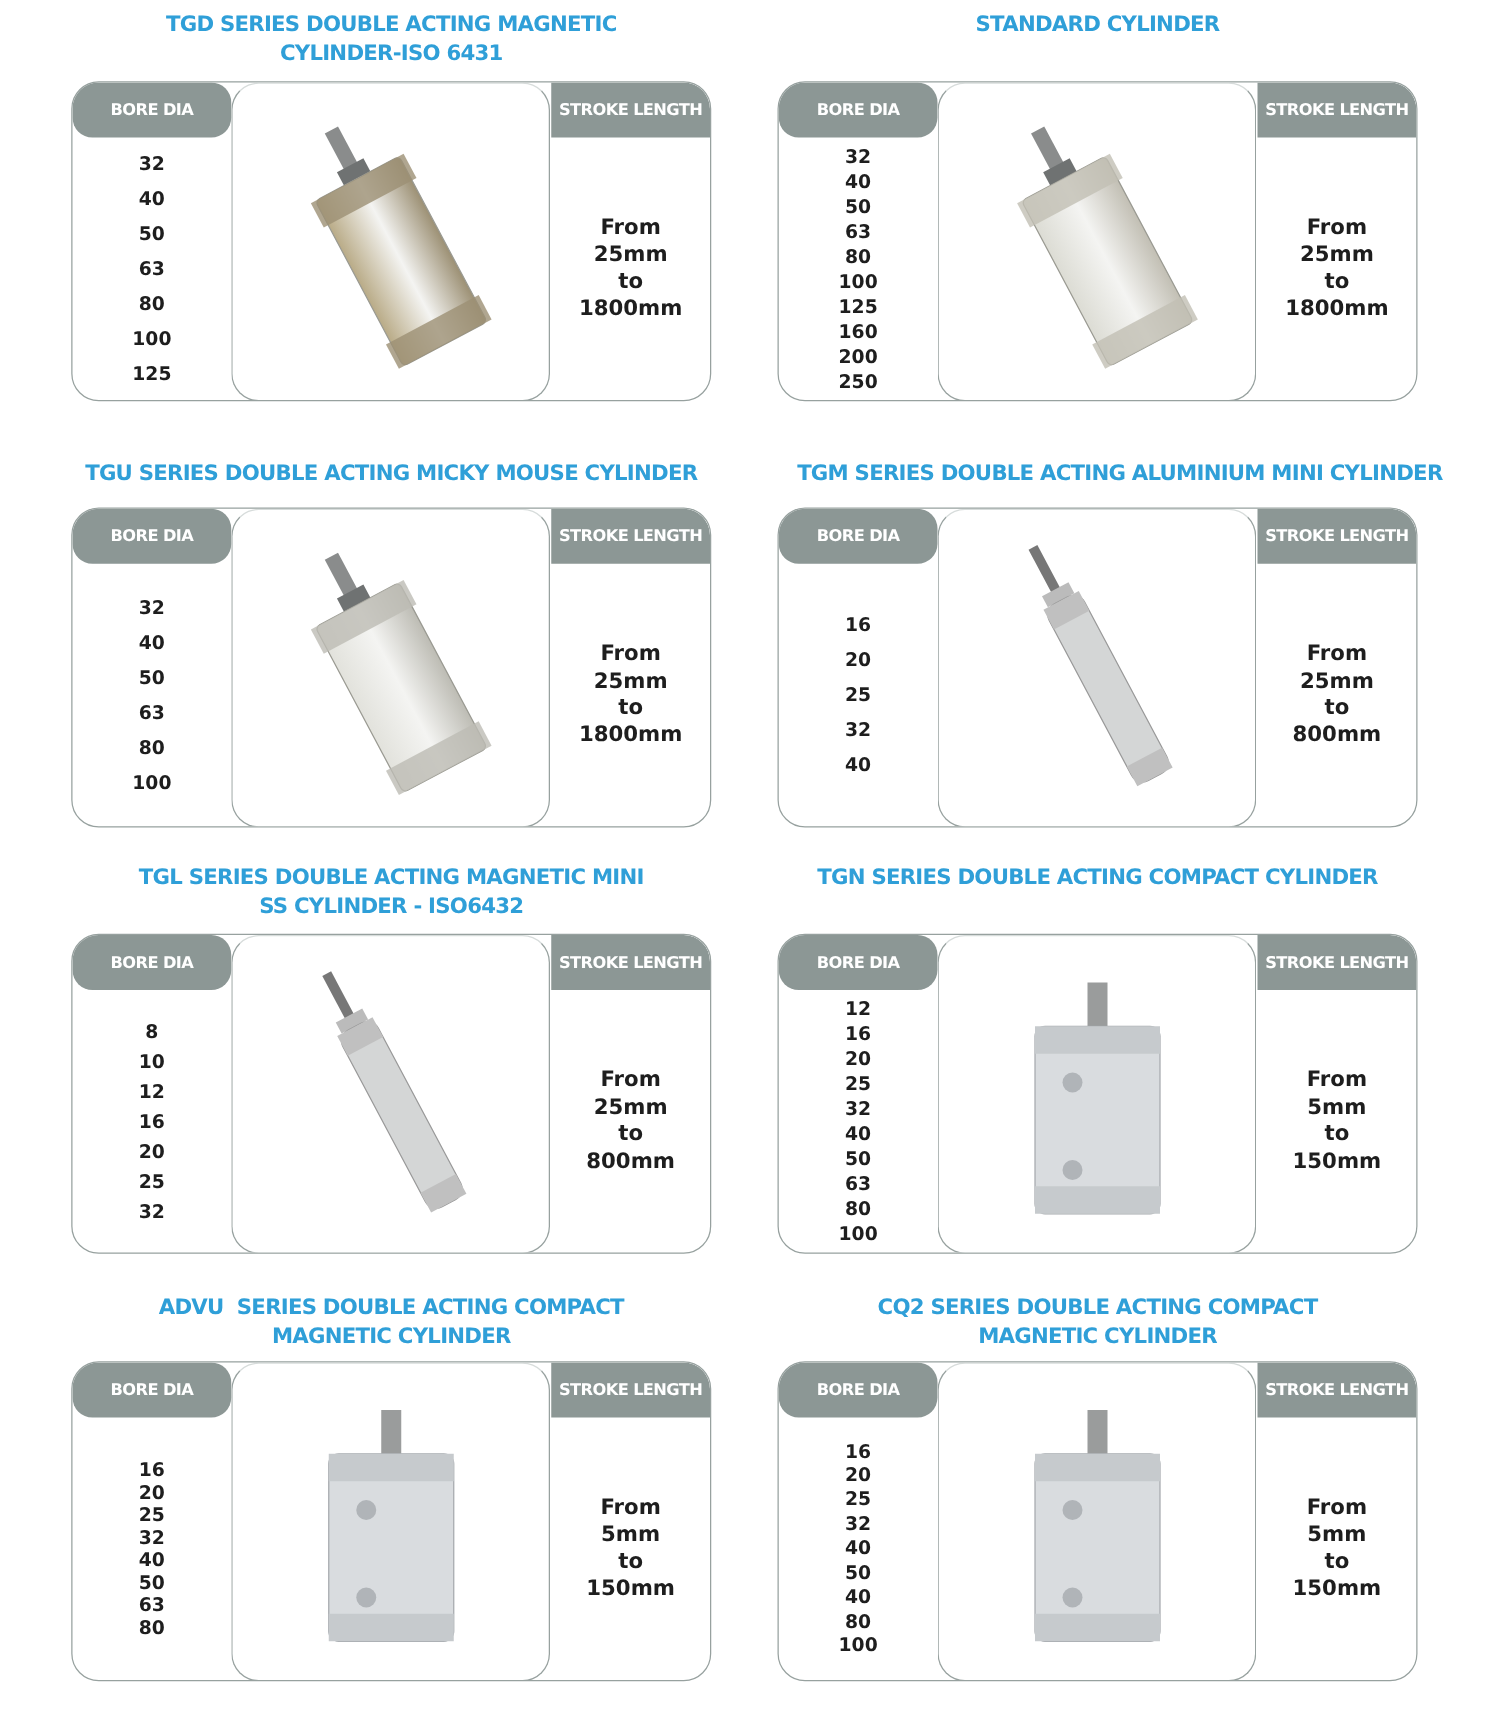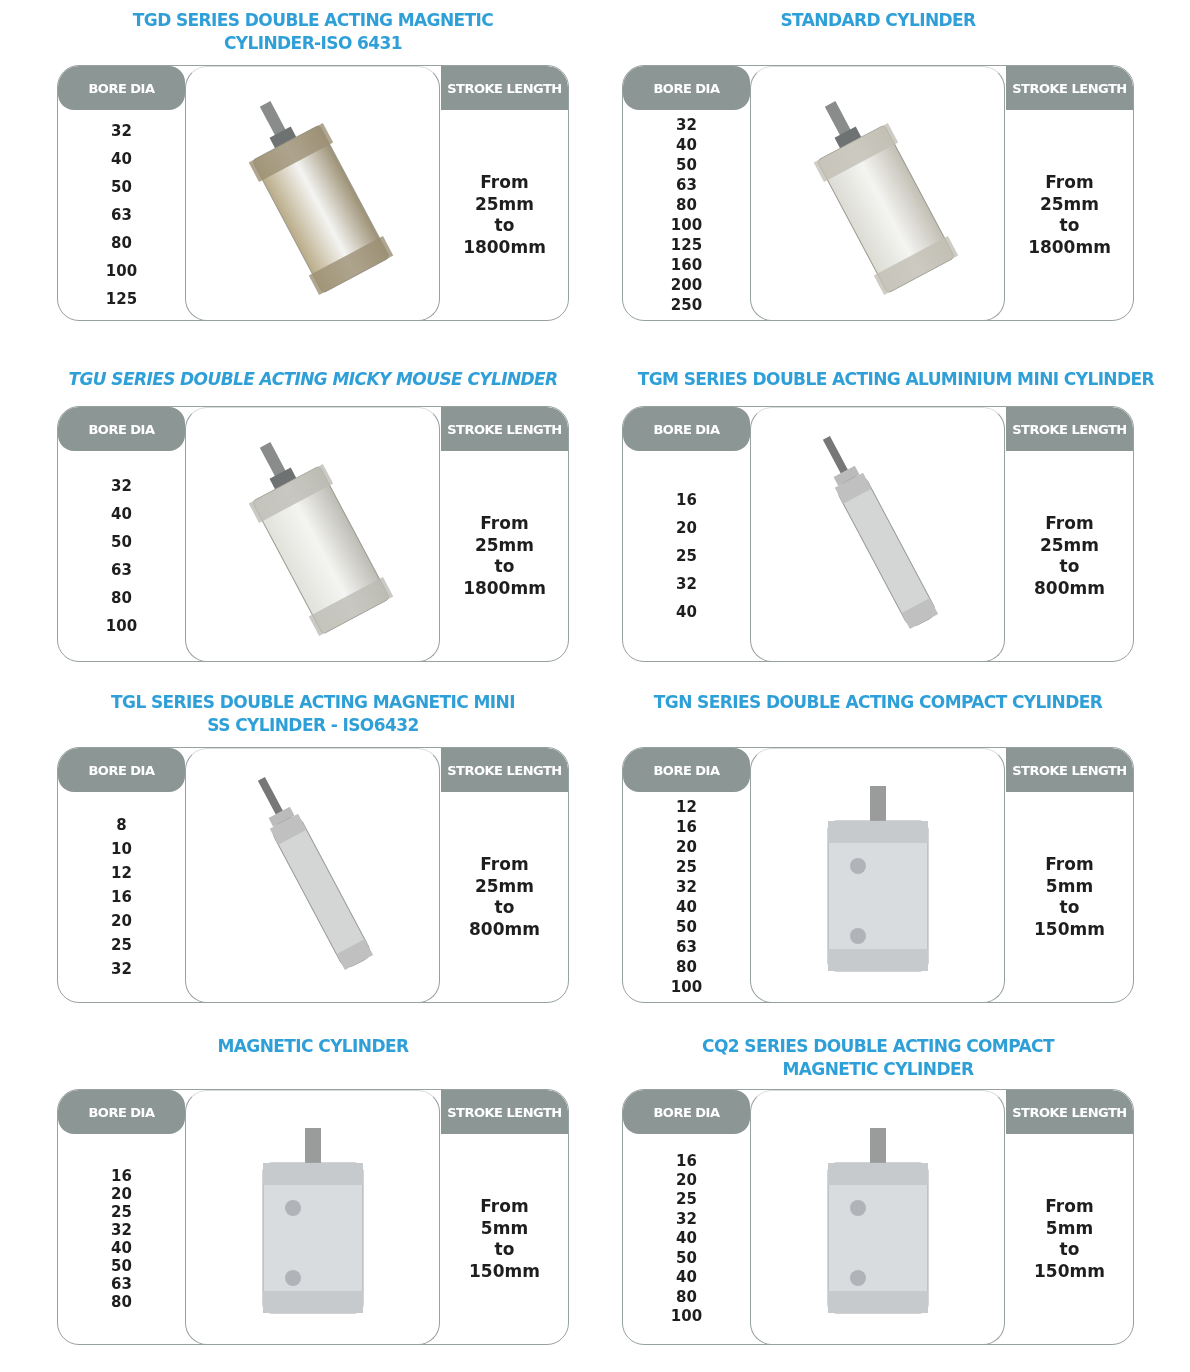--- a/index.html
+++ b/index.html
@@ -134,21 +134,21 @@
       <rect x="62" y="52" width="76" height="150" rx="4" fill="url(#gdcdcd4)" stroke="#9a9a92"></rect>
       <rect x="58" y="52" width="84" height="22" fill="#c2bfb4" opacity=".8"></rect>
       <rect x="58" y="180" width="84" height="22" fill="#c2bfb4" opacity=".8"></rect>
     </g>
   </svg>
         </div>
     </div>
   </div>
     <div class="section" style="left: 57px; top: 368px;">
     <div class="title" style="top: 0px;">
-        <div style="white-space: pre; font-style: italic;">TGU SERIES DOUBLE ACTING MICKY MOUSE CYLINDER</div>
+        <div style="white-space: pre;">TGU SERIES DOUBLE ACTING MICKY MOUSE CYLINDER</div>
       </div>
     <div class="card" style="top: 38px;">
       <div class="col col-left">
         <div class="col-head">BORE DIA</div>
         <div class="col-body">
             <ul class="bore-list">
               <li style="line-height: 28px;">32</li>
               <li style="line-height: 28px;">40</li>
               <li style="line-height: 28px;">50</li>
               <li style="line-height: 28px;">63</li>
@@ -313,20 +313,21 @@
     <rect x="50" y="55" width="100" height="22" fill="#c6cacd"></rect>
     <rect x="50" y="183" width="100" height="22" fill="#c6cacd"></rect>
     <circle cx="80" cy="100" r="8" fill="#b0b4b8"></circle>
             <circle cx="80" cy="170" r="8" fill="#b0b4b8"></circle>
   </svg>
         </div>
     </div>
   </div>
     <div class="section" style="left: 57px; top: 1035px;">
     <div class="title" style="top: 0px;">
+        <div style="white-space: pre;">ADVU  SERIES DOUBLE ACTING COMPACT</div>
         <div style="white-space: pre;">MAGNETIC CYLINDER</div>
       </div>
     <div class="card" style="top: 54px;">
       <div class="col col-left">
         <div class="col-head">BORE DIA</div>
         <div class="col-body">
             <ul class="bore-list">
               <li style="line-height: 18px;">16</li>
               <li style="line-height: 18px;">20</li>
               <li style="line-height: 18px;">25</li>

